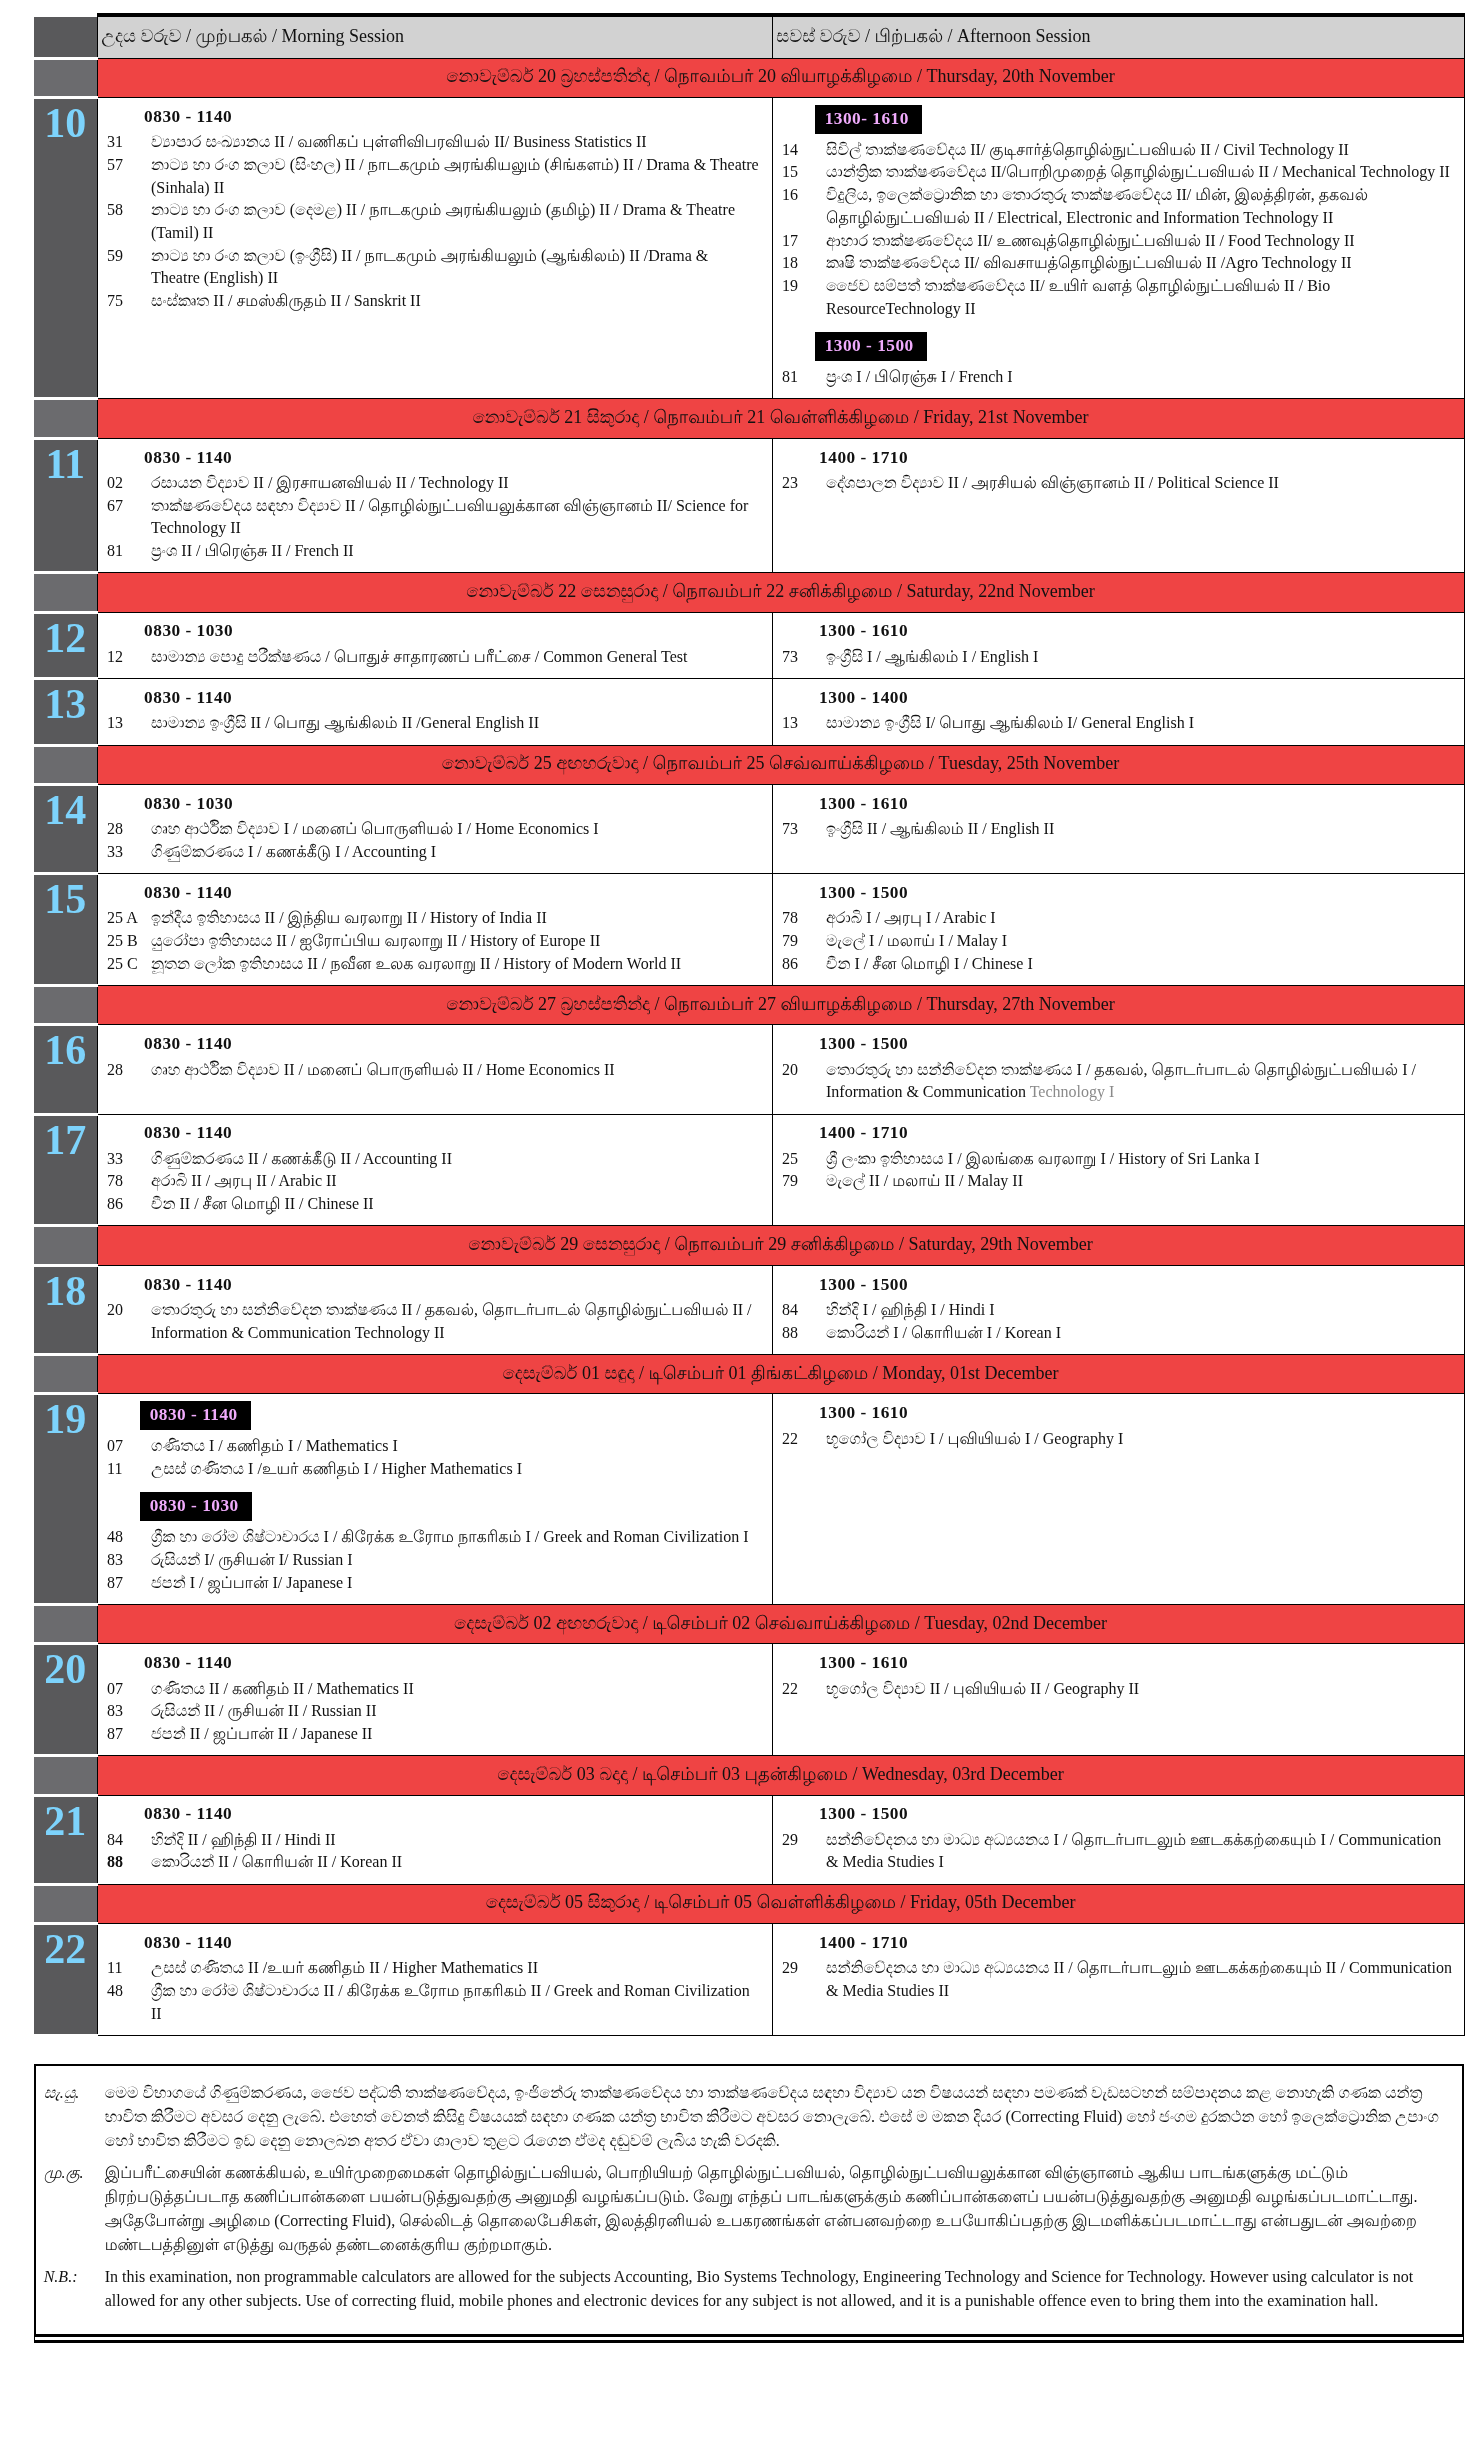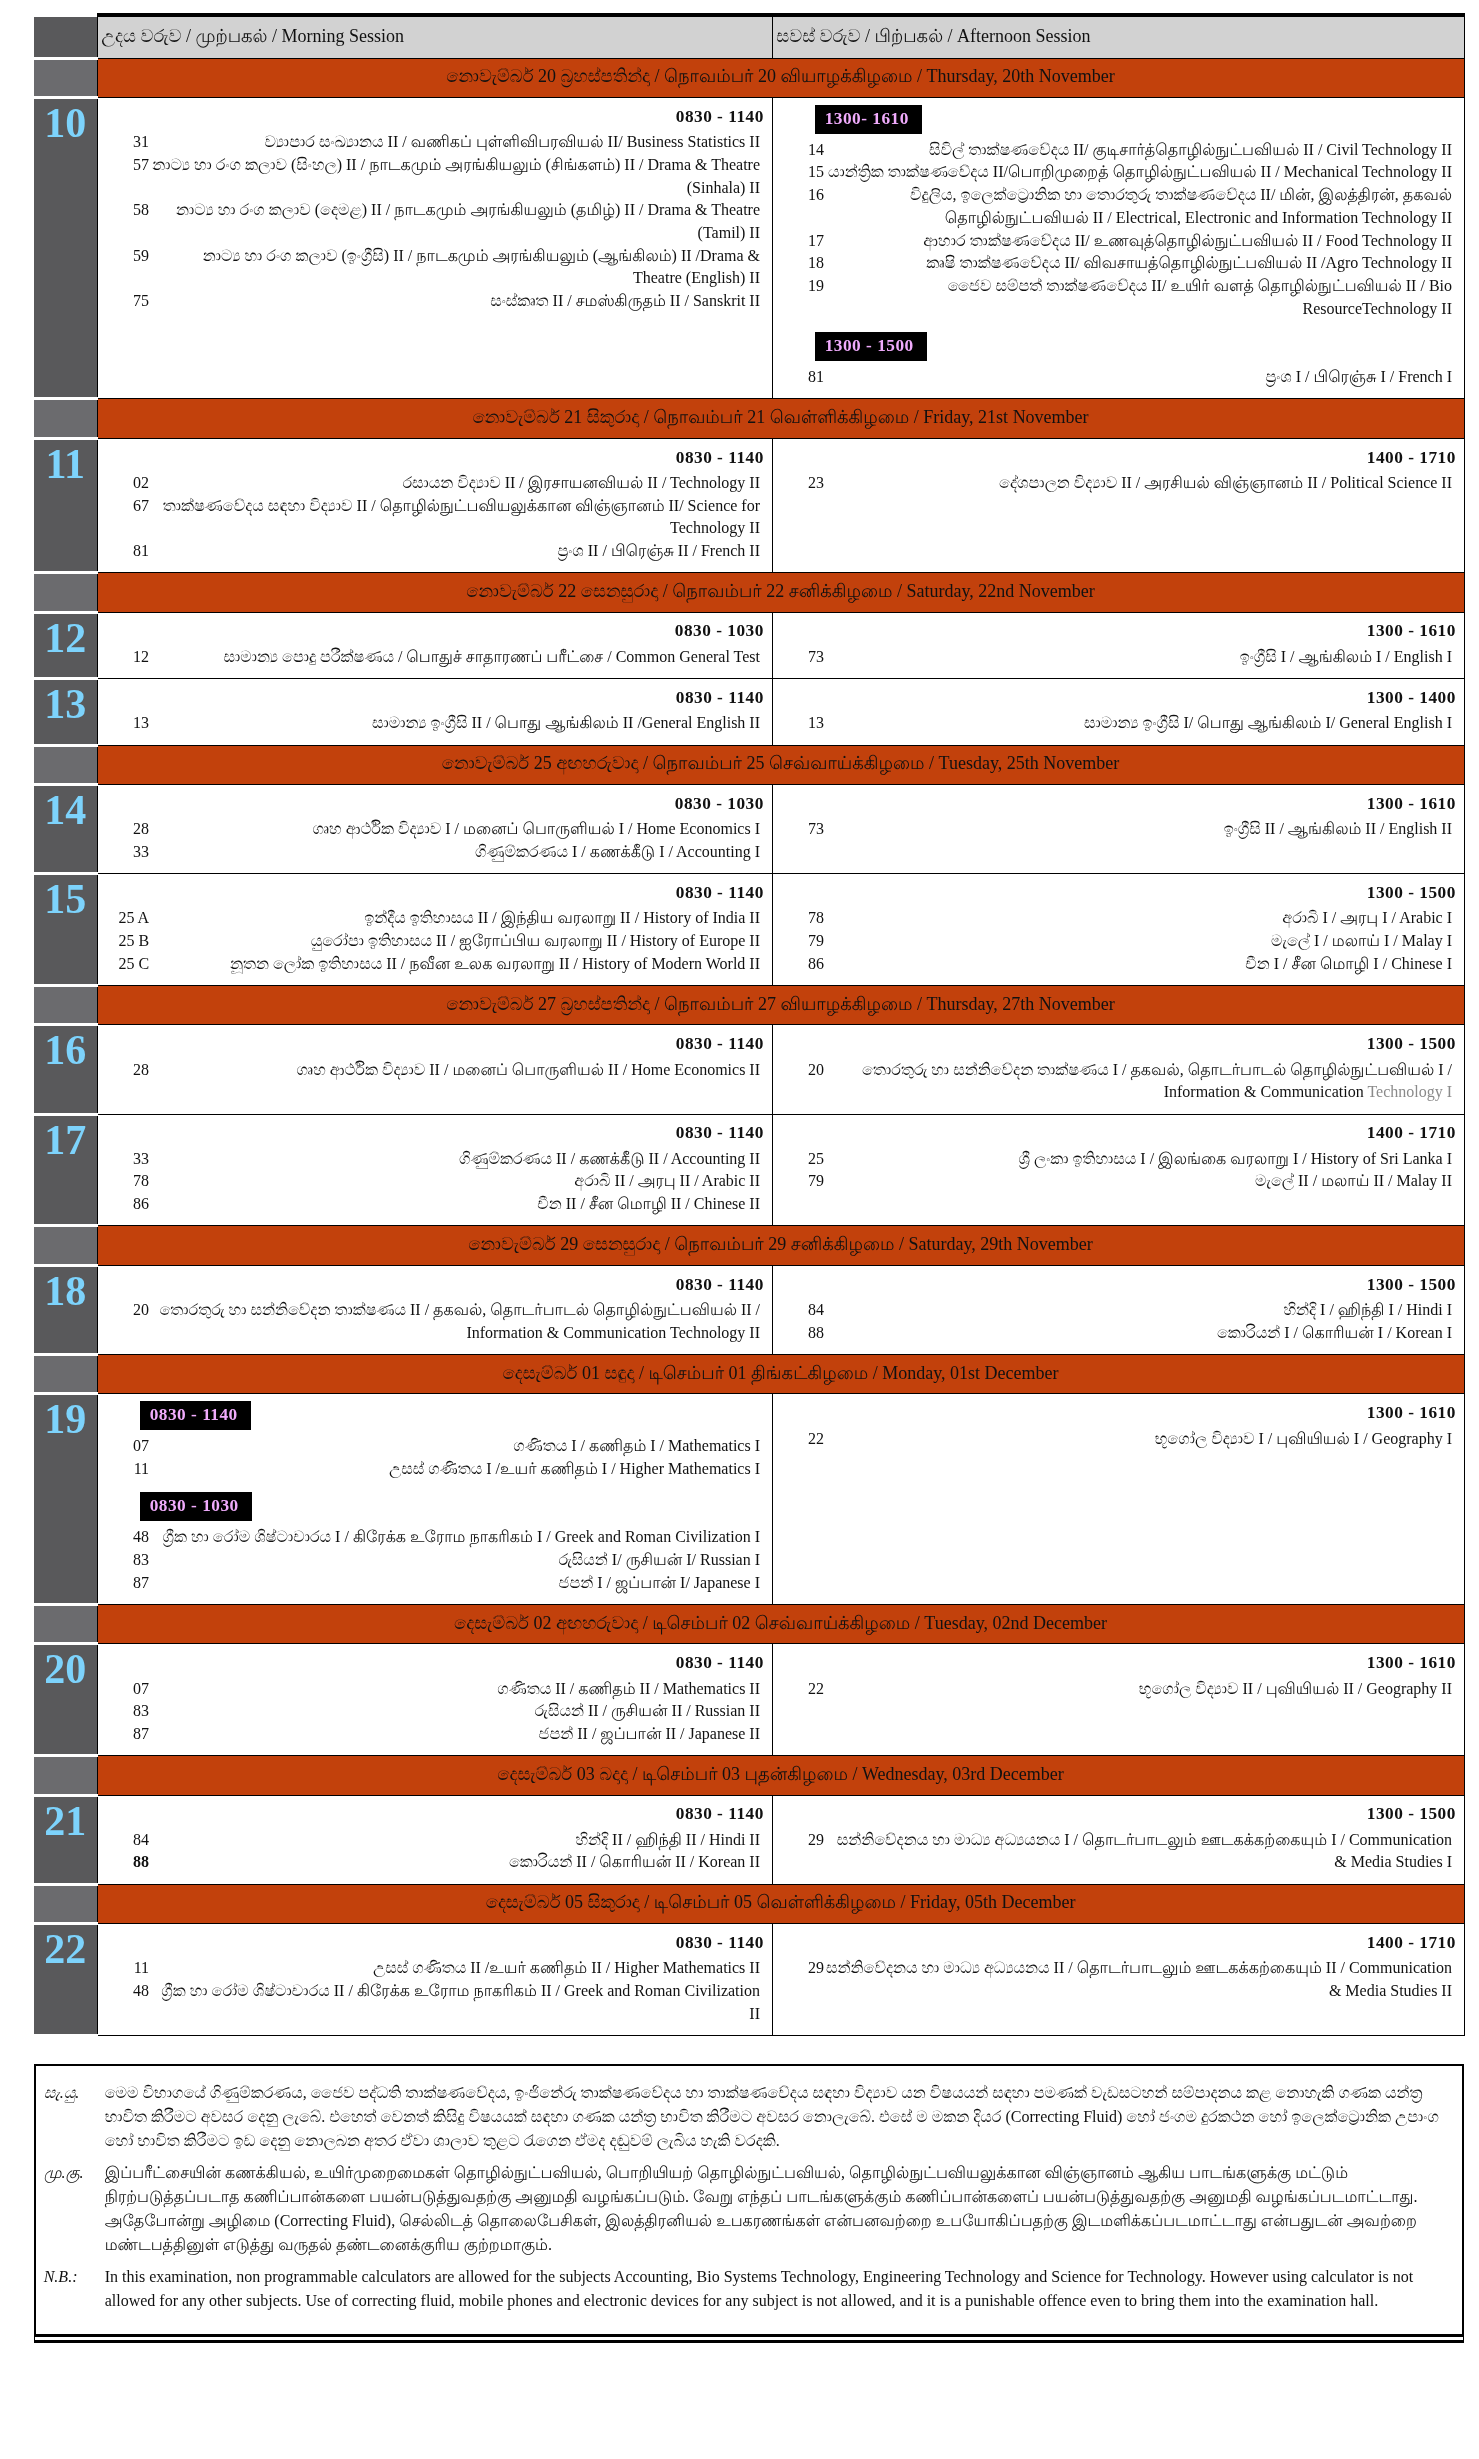--- a/index.html
+++ b/index.html
@@ -23,28 +23,28 @@
     color:#7dd3fc; font-size:42px; font-weight:bold; text-align:center;
     vertical-align:middle; padding:0;
   }
 
   
   .header-cell {
     background:#d2d2d2; border:1.9px solid #000; border-top:4.8px solid #000;
     text-align:left; font-size:18px; padding:8.6px 3.8px;
   }
   .date-cell {
-    background:#c2410c; border:1.9px solid #000;
+    background:#ef4444; border:1.9px solid #000;
     text-align:center; font-size:18px; padding:7.7px 3.8px;
   }
 
   
   .session-cell {
     background:#fff; border:1.9px solid #000;
-    padding:4.8px 7.7px 9.6px 9.6px; font-size:16px; line-height:1.42;text-align:right;
+    padding:4.8px 7.7px 9.6px 9.6px; font-size:16px; line-height:1.42;
   }
   .time {
     font-weight:bold; font-size:17.3px; margin:1.9px 0 1.9px 37px;
     letter-spacing:0.5px;
   }
   .time.hl {
     background:#000; color:#f0abfc; width:fit-content;
     padding:1.9px 13.4px 2.9px 9.6px; margin-left:33px; margin-bottom:4.8px;
   }
   .time:not(:first-child) { margin-top:11.5px; }

